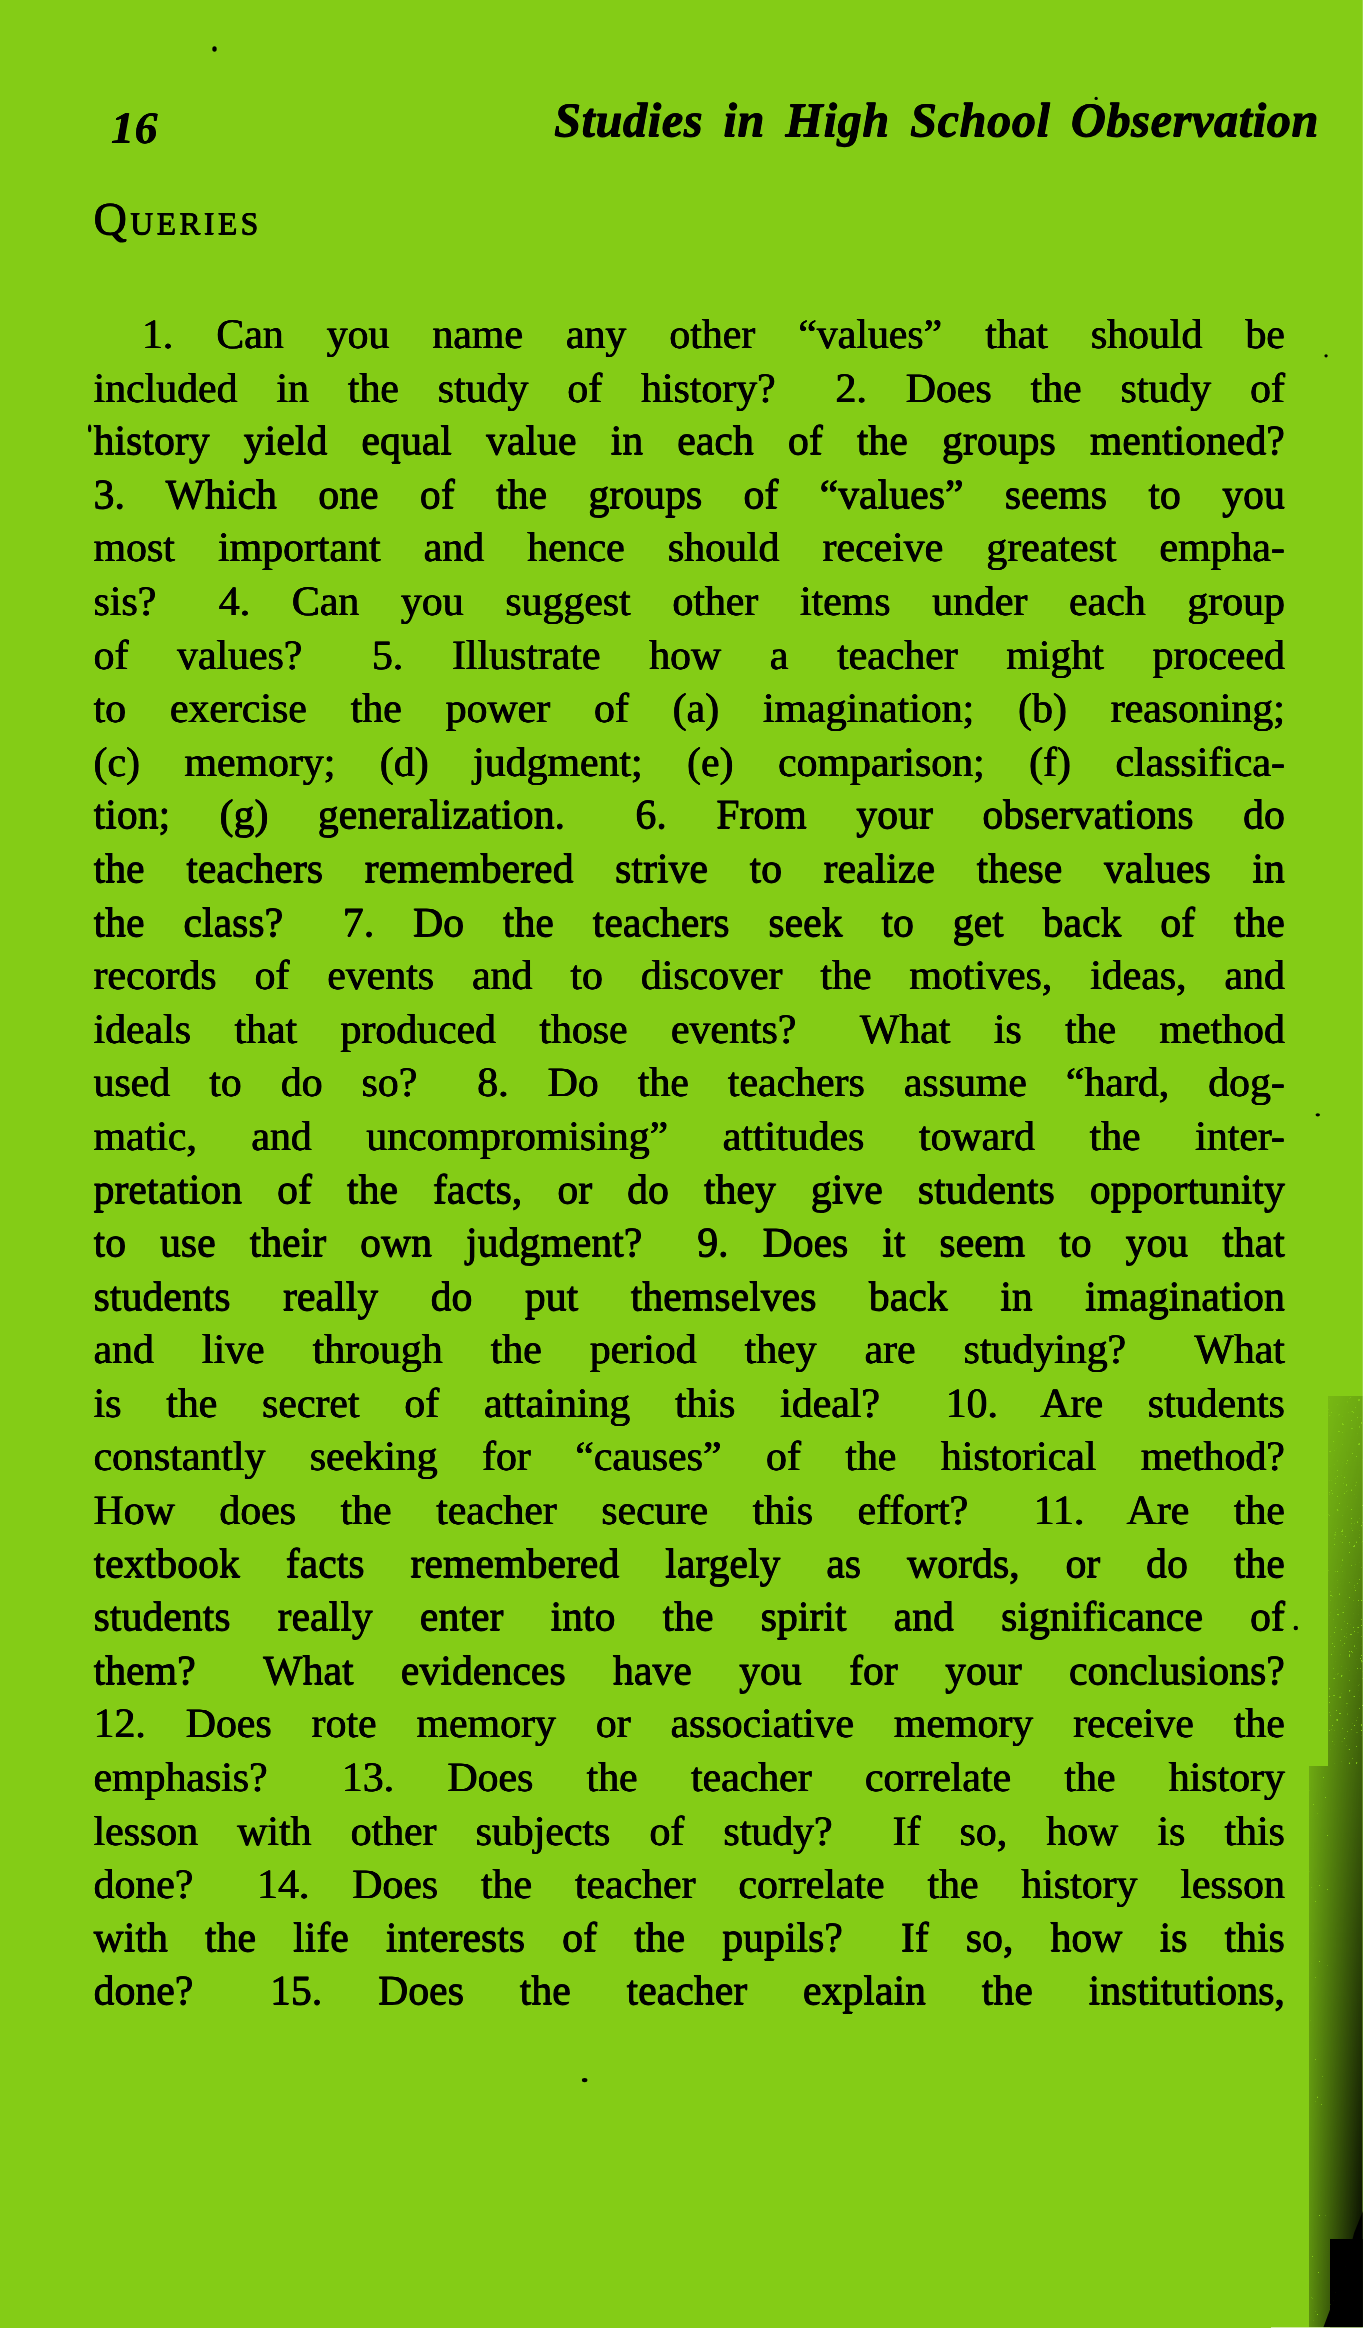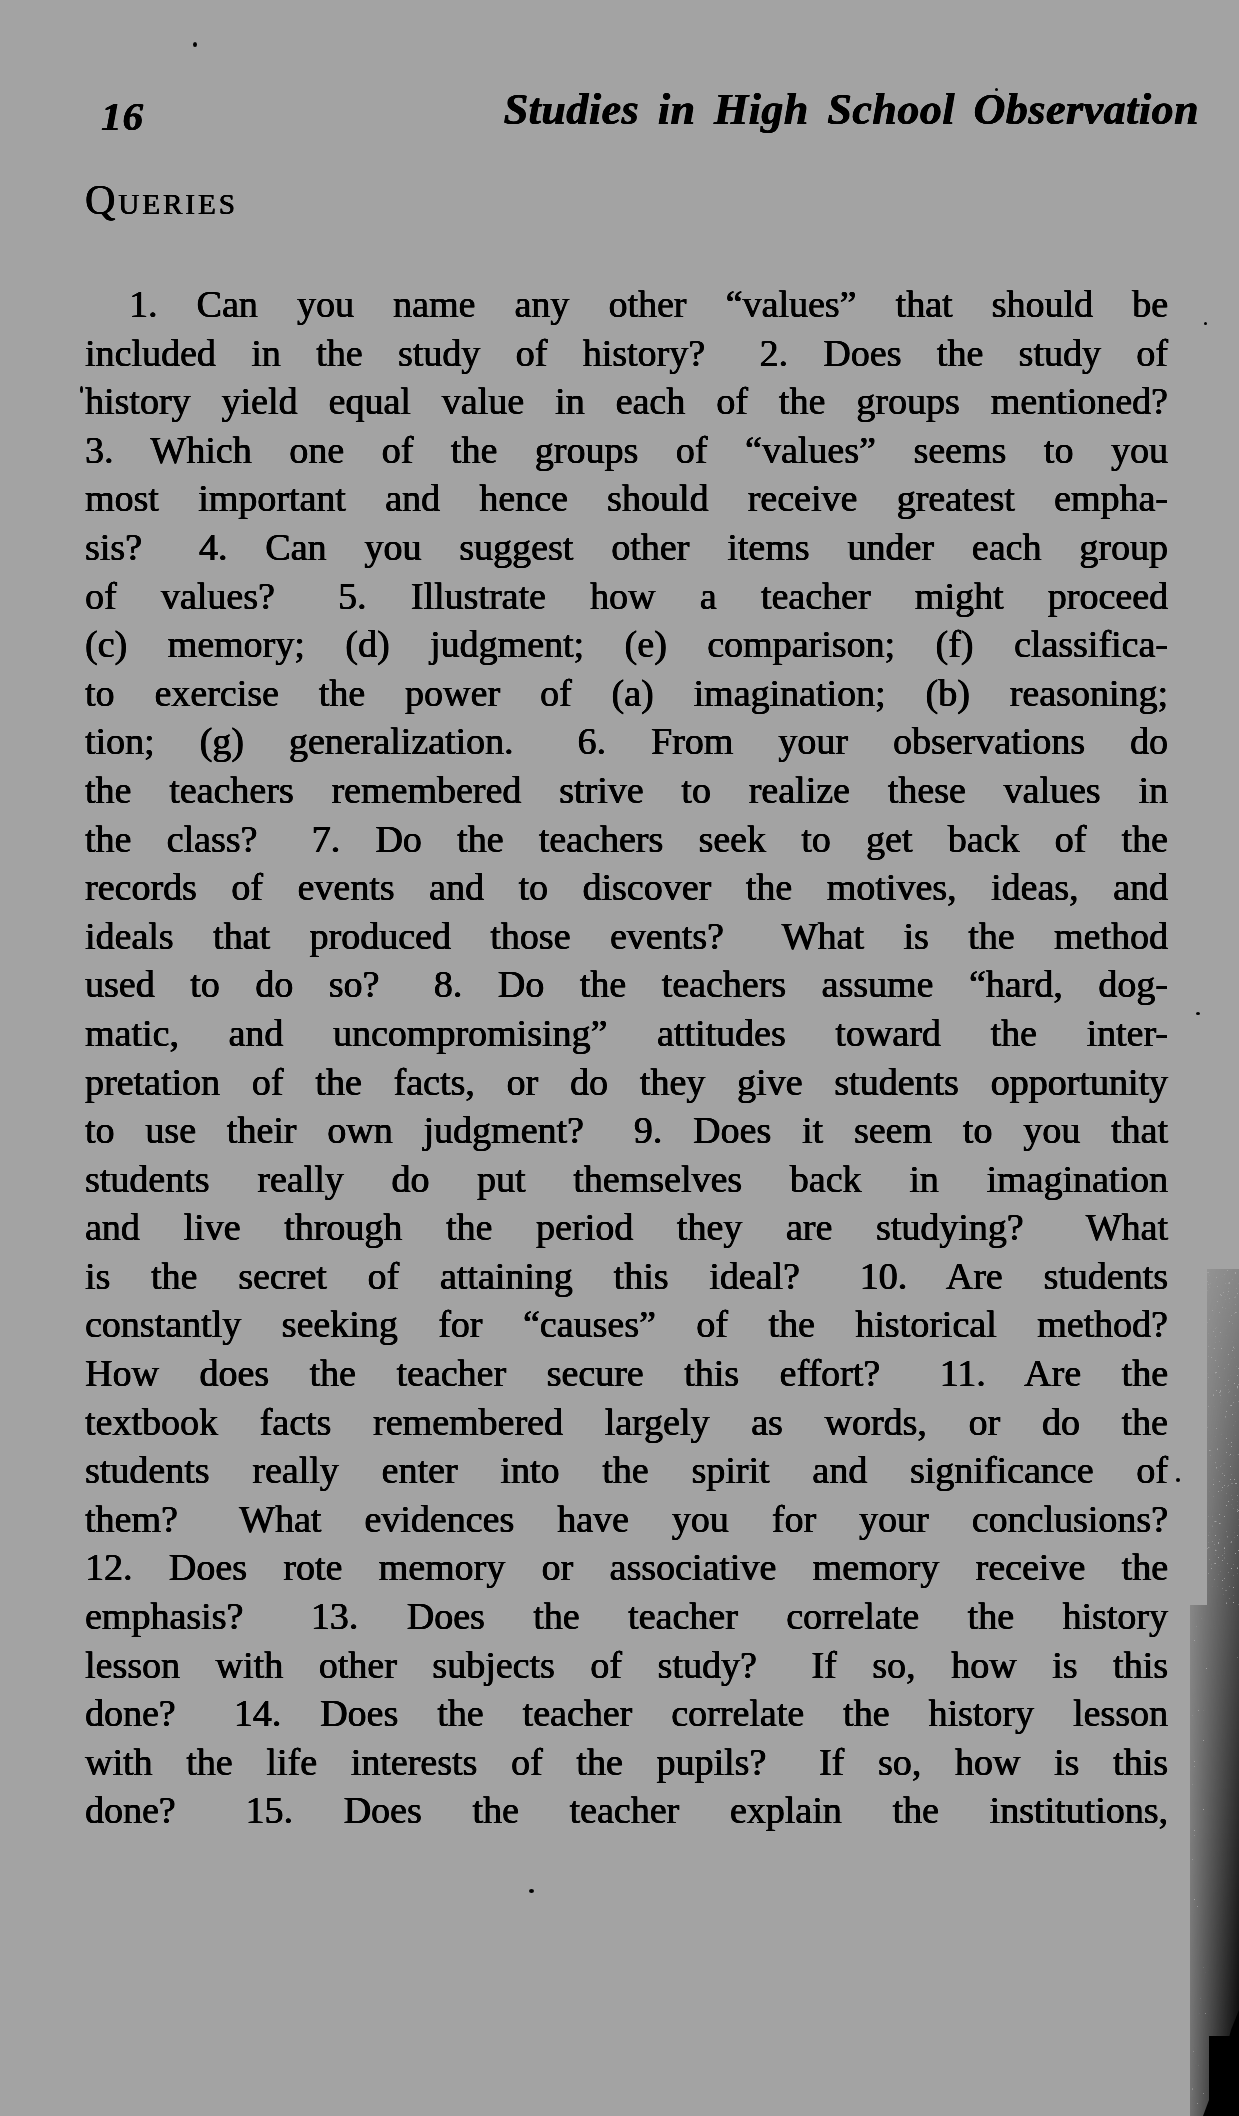--- a/index.html
+++ b/index.html
@@ -1,21 +1,21 @@
 <!DOCTYPE html>
 <html><head>
 <meta charset="utf-8">
 <title>Scanned Book Page</title>
 <style>
   html, body { margin: 0; padding: 0; background: #ffffff; }
   .page {
     position: relative;
     width: 1239px;
     height: 2116px;
-    background: #a3a3a3;
+    background: #84cc16;
     color: #000000;
     font-family: "Liberation Serif", "DejaVu Serif", serif;
     overflow: hidden;
   }
   
   .ink { text-shadow: 0.5px 0 currentColor, -0.3px 0 currentColor, 0 0.4px currentColor; }
 
   .header-band {
     position: absolute;
     top: 84px;
@@ -97,22 +97,22 @@
   <div class="section-heading ink">Queries</div>
 
   <div class="body-text ink">
       <div class="line">1. Can you name any other “values” that should be</div>
       <div class="line">included in the study of history?  2. Does the study of</div>
       <div class="line">history yield equal value in each of the groups mentioned?</div>
       <div class="line">3. Which one of the groups of “values” seems to you</div>
       <div class="line">most important and hence should receive greatest empha-</div>
       <div class="line">sis?  4. Can you suggest other items under each group</div>
       <div class="line">of values?  5. Illustrate how a teacher might proceed</div>
+      <div class="line">to exercise the power of (a) imagination; (b) reasoning;</div>
       <div class="line">(c) memory; (d) judgment; (e) comparison; (f) classifica-</div>
-      <div class="line">to exercise the power of (a) imagination; (b) reasoning;</div>
       <div class="line">tion; (g) generalization.  6. From your observations do</div>
       <div class="line">the teachers remembered strive to realize these values in</div>
       <div class="line">the class?  7. Do the teachers seek to get back of the</div>
       <div class="line">records of events and to discover the motives, ideas, and</div>
       <div class="line">ideals that produced those events?  What is the method</div>
       <div class="line">used to do so?  8. Do the teachers assume “hard, dog-</div>
       <div class="line">matic, and uncompromising” attitudes toward the inter-</div>
       <div class="line">pretation of the facts, or do they give students opportunity</div>
       <div class="line">to use their own judgment?  9. Does it seem to you that</div>
       <div class="line">students really do put themselves back in imagination</div>

